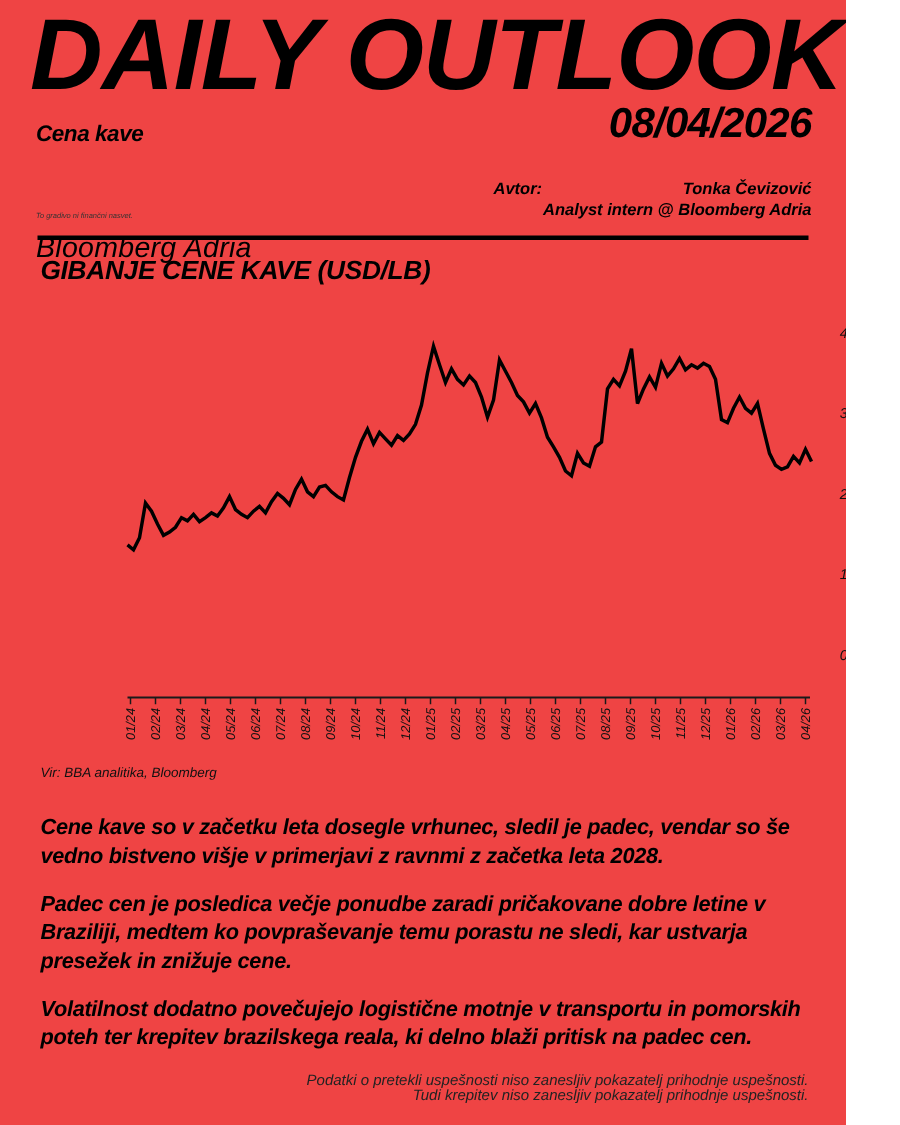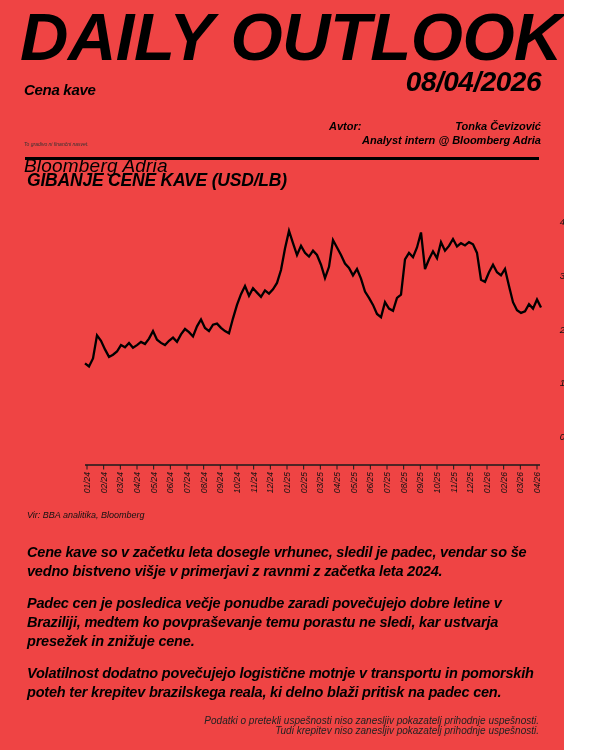--- a/index.html
+++ b/index.html
@@ -124,22 +124,22 @@
         <text x="573" y="84.1" text-anchor="end">4</text>
         <text x="573" y="57.3" text-anchor="end">4,5</text>
         <text x="573" y="30.5" text-anchor="end">5</text>
       </g>
       <polyline points="85.0,195.3 89.0,198.5 93.0,190.5 97.0,167.4 101.0,172.8 105.0,181.4 109.0,188.9 113.0,186.7 117.0,183.5 121.0,177.1 125.0,179.2 129.0,174.9 133.0,179.8 137.0,177.1 141.0,173.9 145.0,176.0 149.0,170.6 153.0,163.1 157.0,171.7 161.0,174.9 165.0,177.1 169.0,172.8 173.0,169.6 177.0,173.9 181.0,166.4 185.0,161.0 189.0,164.2 193.0,168.5 197.0,158.3 201.0,151.4 205.0,159.9 209.0,163.1 213.0,156.7 217.0,155.6 221.0,159.9 225.0,163.1 229.0,165.3 233.0,150.3 237.0,136.9 241.0,126.2 245.0,118.1 249.0,127.8 253.0,120.3 257.0,124.6 261.0,128.8 265.0,122.4 269.0,125.6 273.0,121.3 277.0,114.9 281.0,102.0 285.0,80.6 289.0,62.9 293.0,75.2 297.0,87.0 301.0,77.9 305.0,84.9 309.0,88.6 313.0,82.7 317.0,87.0 321.0,96.7 325.0,110.1 329.0,98.8 333.0,72.0 337.0,79.5 341.0,87.0 345.0,95.6 349.0,99.9 353.0,107.4 357.0,101.0 361.0,110.6 365.0,123.5 369.0,129.9 373.0,136.9 377.0,146.0 381.0,149.2 385.0,134.2 389.0,140.6 393.0,142.8 397.0,129.9 401.0,126.7 405.0,91.3 409.0,84.9 413.0,89.2 417.0,79.5 421.0,64.5 425.0,101.0 429.0,91.3 433.0,83.3 437.0,90.2 441.0,74.2 445.0,82.7 449.0,77.9 453.0,71.0 457.0,78.5 461.0,75.2 465.0,77.4 469.0,74.2 473.0,76.3 477.0,84.9 481.0,111.7 485.0,113.8 489.0,104.2 493.0,96.7 497.0,104.2 501.0,107.4 505.0,101.0 509.0,118.1 513.0,134.2 517.0,142.2 521.0,144.9 525.0,143.3 529.0,136.3 533.0,140.6 537.0,131.5 541.0,139.6" fill="none" stroke="#000000" stroke-width="2.3" stroke-linejoin="miter" stroke-linecap="butt"></polyline>
     </svg>
 
   <div class="chart-source">Vir: BBA analitika, Bloomberg</div>
 
   <div class="body-copy">
-    <p>Cene kave so v začetku leta dosegle vrhunec, sledil je padec, vendar so še vedno bistveno višje v primerjavi z ravnmi z začetka leta 2024.</p>
-    <p>Padec cen je posledica večje ponudbe zaradi povečujejo dobre letine v Braziliji, medtem ko povpraševanje temu porastu ne sledi, kar ustvarja presežek in znižuje cene.</p>
+    <p>Cene kave so v začetku leta dosegle vrhunec, sledil je padec, vendar so še vedno bistveno višje v primerjavi z ravnmi z začetka leta 2028.</p>
+    <p>Padec cen je posledica večje ponudbe zaradi pričakovane dobre letine v Braziliji, medtem ko povpraševanje temu porastu ne sledi, kar ustvarja presežek in znižuje cene.</p>
     <p>Volatilnost dodatno povečujejo logistične motnje v transportu in pomorskih poteh ter krepitev brazilskega reala, ki delno blaži pritisk na padec cen.</p>
   </div>
 
   <div class="footer">
     <div>Podatki o pretekli uspešnosti niso zanesljiv pokazatelj prihodnje uspešnosti.</div>
     <div>Tudi krepitev niso zanesljiv pokazatelj prihodnje uspešnosti.</div>
   </div>
 
 </div>
 

